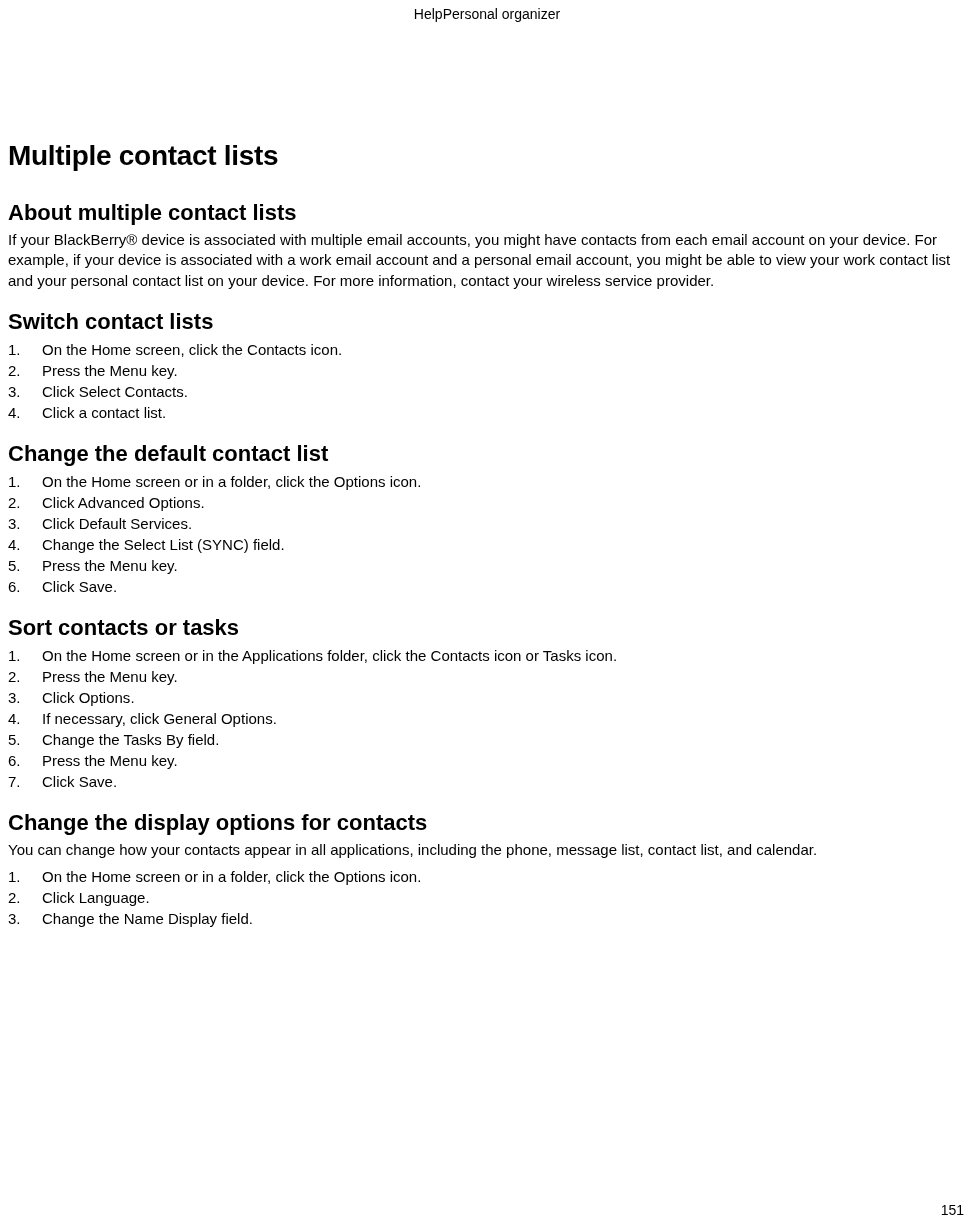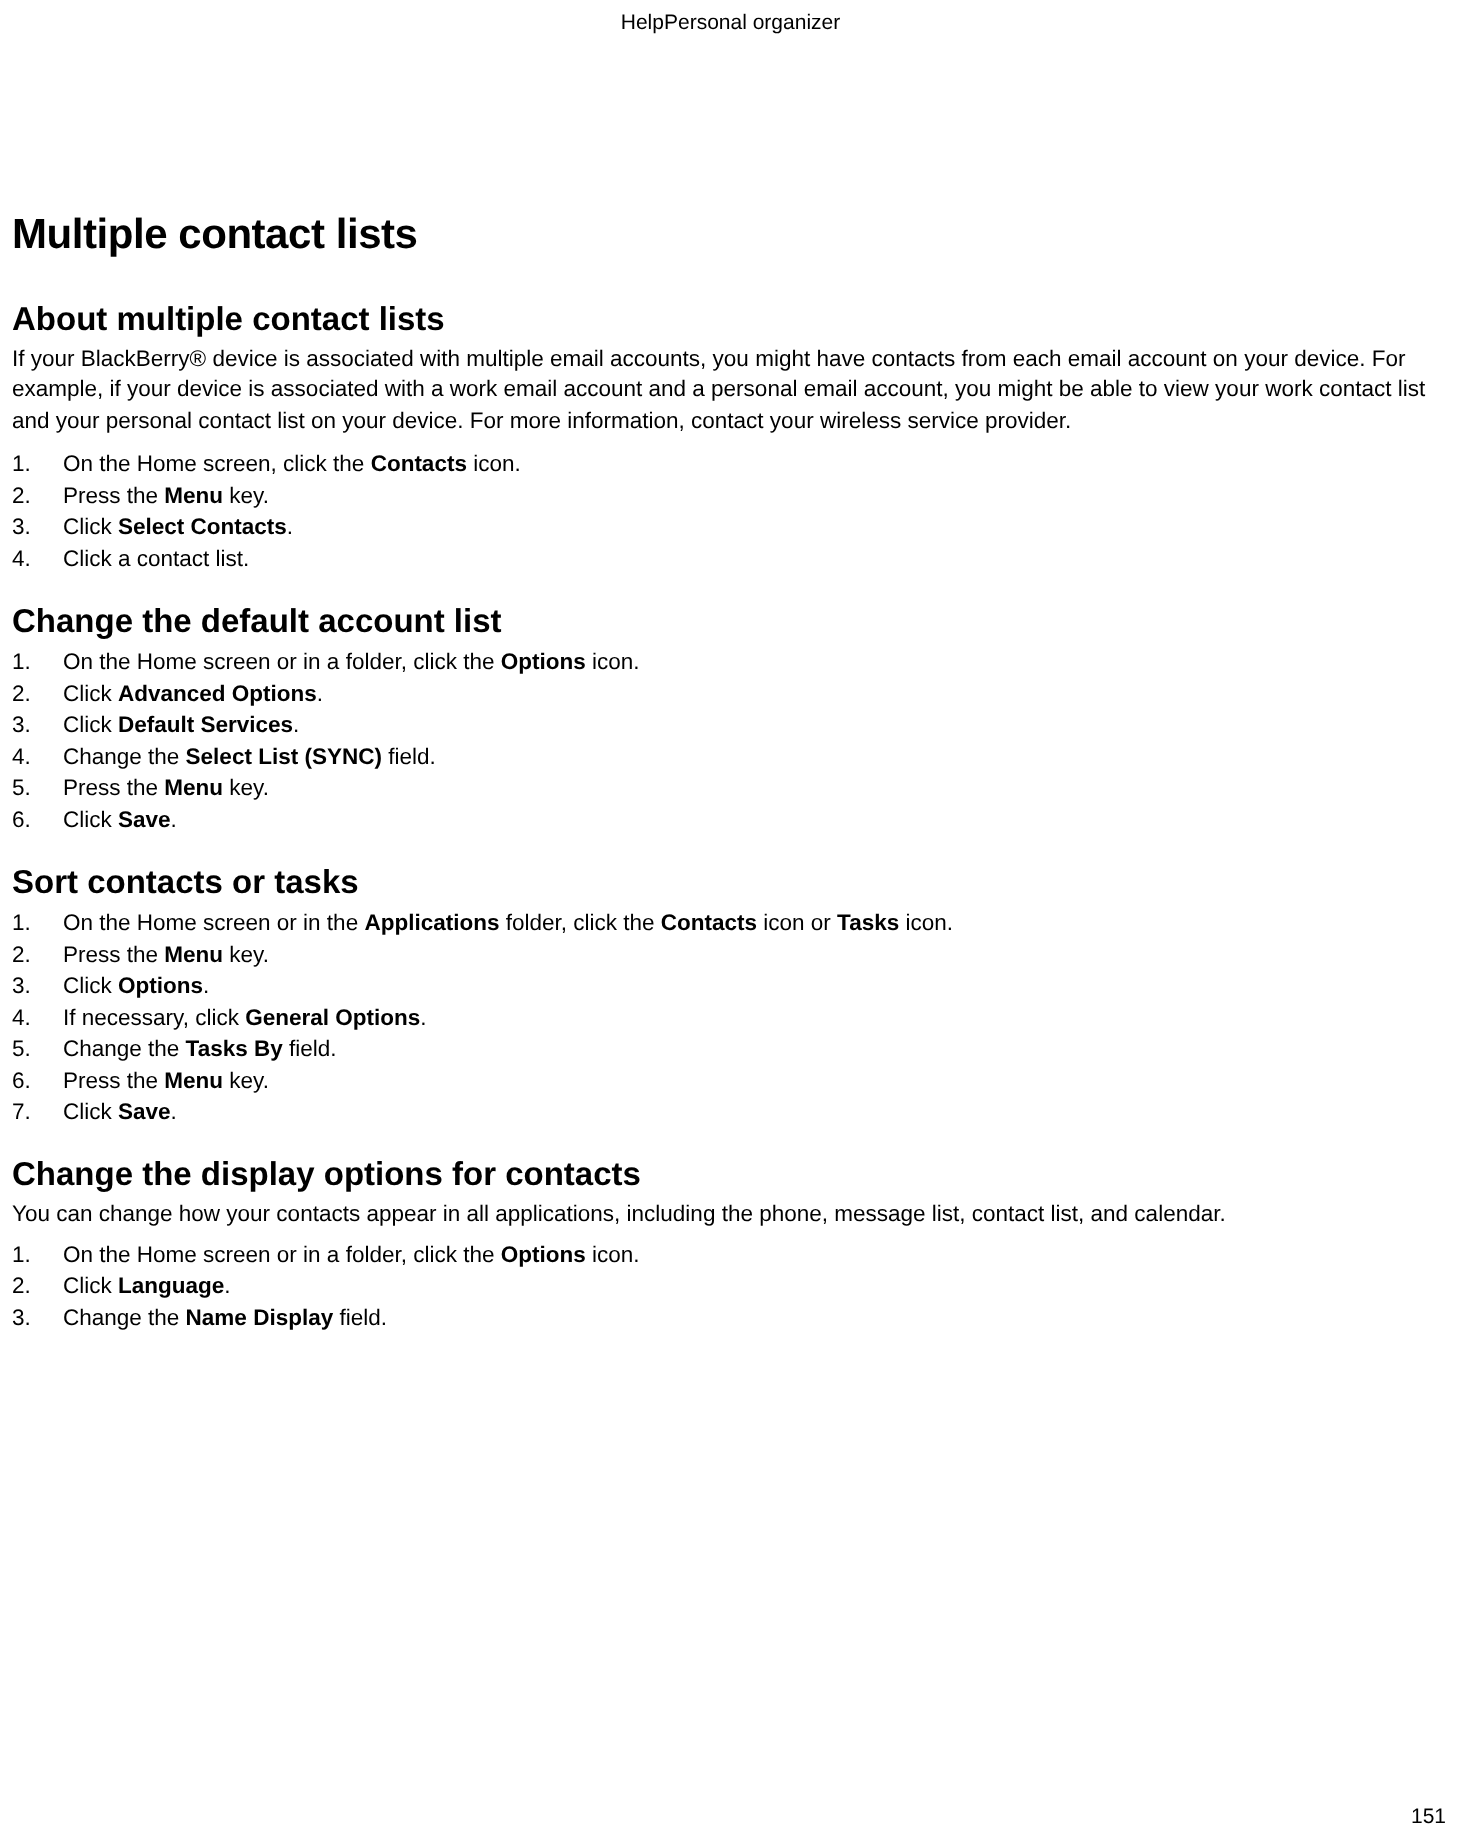--- a/index.html
+++ b/index.html
@@ -56,21 +56,21 @@
       padding-left: 34px;
       position: relative;
     }
     ol li::before {
       content: counter(item) ".";
       position: absolute;
       left: 0;
       width: 24px;
       text-align: left;
     }
-    .b { font-weight: bold; }
+    .b { font-weight: normal; }
     .page-num {
       position: absolute;
       bottom: 10px;
       right: 10px;
       font-size: 14px;
     }
     .section { margin-bottom: 8px; }
   </style>
 </head>
 <body>
@@ -83,30 +83,31 @@
 <div class="content">
 
   <h1>Multiple contact lists</h1>
 
   <div class="section">
     <h2>About multiple contact lists</h2>
     <p>If your BlackBerry® device is associated with multiple email accounts, you might have contacts from each email account on your device. For example, if your device is associated with a work email account and a personal email account, you might be able to view your work contact list and your personal contact list on your device. For more information, contact your wireless service provider.</p>
   </div>
 
   <div class="section">
+    <h2>Switch contact lists</h2>
     <ol id="listB">
         <li>On the Home screen, click the <span class="b">Contacts</span> icon.</li>
         <li>Press the <span class="b">Menu</span> key.</li>
         <li>Click <span class="b">Select Contacts</span>.</li>
         <li>Click a contact list.</li>
       </ol>
   </div>
 
   <div class="section">
-    <h2>Change the default account list</h2>
+    <h2>Change the default contact list</h2>
     <ol id="listC">
         <li>On the Home screen or in a folder, click the <span class="b">Options</span> icon.</li>
         <li>Click <span class="b">Advanced Options</span>.</li>
         <li>Click <span class="b">Default Services</span>.</li>
         <li>Change the <span class="b">Select List (SYNC)</span> field.</li>
         <li>Press the <span class="b">Menu</span> key.</li>
         <li>Click <span class="b">Save</span>.</li>
       </ol>
   </div>
 

